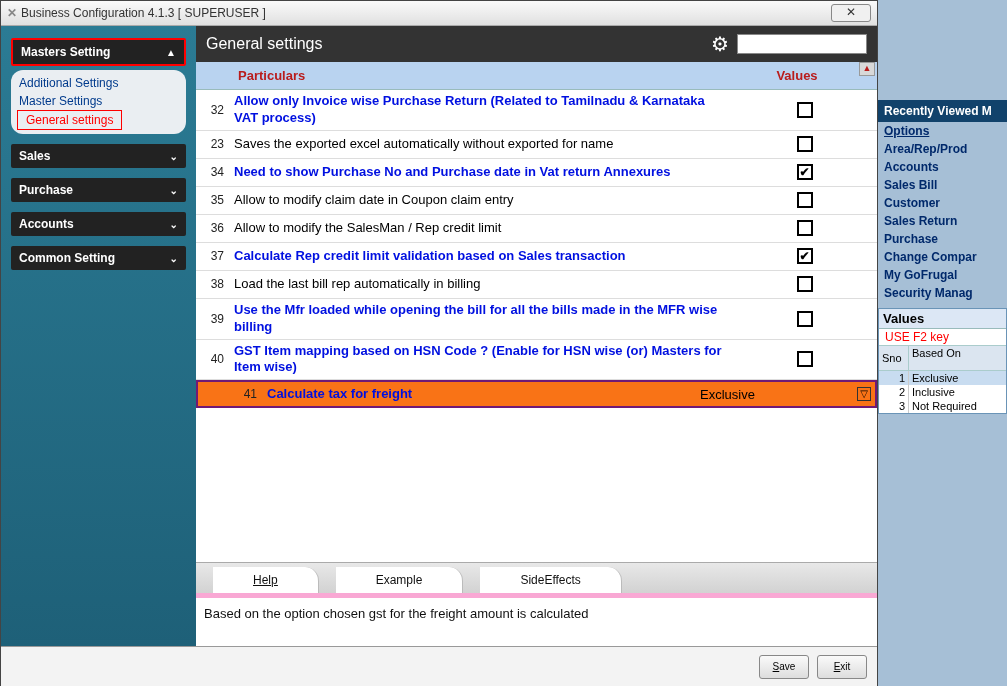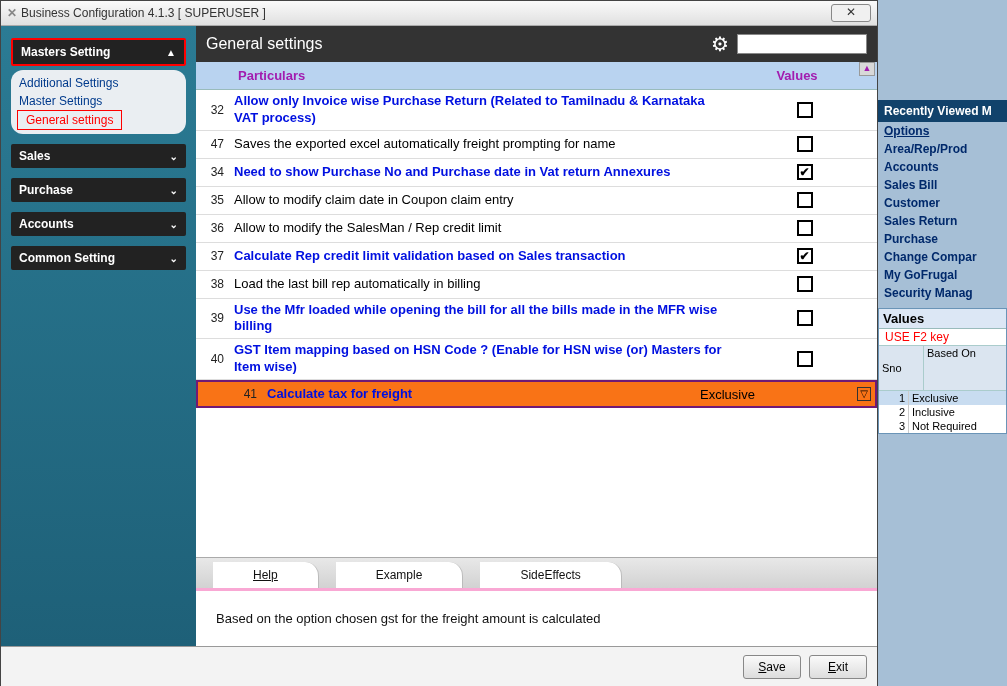--- a/index.html
+++ b/index.html
@@ -14,21 +14,21 @@
   .nav-head.active { border: 2px solid red; }
   .nav-head .chev { font-size: 10px; }
   .sub-panel { background: #eaeef2; padding: 4px 0; margin-bottom: 10px; font-size: 12px; border-radius: 12px; }
   .sub-item { color: #003a8c; padding: 2px 8px; cursor: pointer; }
   .sub-item.highlight { color: red; border: 1px solid red; display: inline-block; margin-left: 6px; }
   .content { flex: 1; background: #fff; display: flex; flex-direction: column; }
   .content-header { background: #333; color: #fff; display: flex; align-items: center; padding: 6px 10px; height: 36px; }
   .content-header h2 { font-size: 16px; font-weight: normal; }
   .content-header .gear { margin-left: auto; font-size: 20px; margin-right: 8px; }
   .content-header input { width: 130px; height: 20px; border: 1px solid #888; padding: 0 4px; font-size: 12px; background: #fff; }
-  .col-head { height: 28px; background: #b9d3f0; display: flex; align-items: center; font-size: 13px; font-weight: bold; color: #a21caf; border-bottom: 1px solid #9bb; position: relative; }
+  .col-head { height: 28px; background: #b9d3f0; display: flex; align-items: center; font-size: 13px; font-weight: bold; color: #b91c1c; border-bottom: 1px solid #9bb; position: relative; }
   .col-head .ph { width: 30px; }
   .col-head .pc { flex: 1; padding-left: 12px; }
   .col-head .vc { width: 160px; text-align: center; }
   .col-head .upbtn { position: absolute; right: 2px; top: 0; width: 16px; height: 14px; background: #d8d8d8; border: 1px solid #999; font-size: 9px; text-align: center; line-height: 10px; }
   .rows { overflow-y: auto; height: 472px; position: relative; }
   .row { display: flex; min-height: 28px; border-bottom: 1px solid #ddd; font-size: 13px; align-items: center; }
   .row .num { width: 34px; text-align: right; padding-right: 6px; color: #222; font-size: 12px; }
   .row .desc { flex: 1; padding: 3px 4px; color: #000; line-height: 1.3; }
   .row .desc.bluebold { color: #0010e0; font-weight: bold; }
   .row .val { width: 145px; display: flex; justify-content: center; align-items: center; }
@@ -37,34 +37,34 @@
   .row.sel { border: 2px solid #701a75; background: #f97316; position: relative; padding-left: 31px; }
   .row.sel .val { justify-content: flex-start; padding-left: 20px; position: relative; }
   .row.sel .val .seltext { color: #000; font-size: 13px; position: absolute; left: -30px; }
   .row.sel .val .drop { margin-left: auto; margin-right: 4px; border: 1px solid #333; width: 14px; height: 14px; font-size: 10px; text-align: center; line-height: 12px; }
   .rows::-webkit-scrollbar { width: 17px; }
   .rows::-webkit-scrollbar-track { background: #e5e5e5; }
   .rows::-webkit-scrollbar-thumb { background: #bdbdbd; border: 1px solid #888; }
   .tabs { display: flex; background: linear-gradient(#e8e8e8,#d2d2d2); border-top: 1px solid #aaa; }
   .tab { padding: 6px 40px; font-size: 12px; color: #111; border-right: 1px solid #bbb; border-top-right-radius: 14px; background: #fff; margin-top: 4px; margin-left: 17px; cursor: pointer; }
   .tab.active { font-weight: normal; text-decoration: underline; }
-  .help-body { flex: 1; padding: 20px; font-size: 13px; color: #111; background: #fff; border-top: 3px solid #f9a8d4; }
+  .help-body { flex: 1; padding: 8px; font-size: 13px; color: #111; background: #fff; border-top: 5px solid #f9a8d4; }
   .footer { height: 40px; display: flex; justify-content: flex-end; align-items: center; padding-right: 10px; border-top: 1px solid #999; background: #f3f3f3; }
-  .footer button { width: 58px; height: 24px; margin-left: 8px; font-size: 12px; border: 1px solid #888; border-radius: 3px; background: linear-gradient(#fafafa,#ddd); cursor: pointer; }
+  .footer button { width: 50px; height: 24px; margin-left: 8px; font-size: 10px; border: 1px solid #888; border-radius: 3px; background: linear-gradient(#fafafa,#ddd); cursor: pointer; }
   .footer button u { text-decoration: underline; }
 
   .rightcol { position: absolute; left: 878px; top: 0; width: 129px; height: 686px; background: #a6bfd6; }
   .rv-head { background: #11426b; color: #fff; font-size: 12px; font-weight: bold; padding: 4px 6px; margin-top: 100px; }
   .rv-item { font-size: 12px; color: #00296b; padding: 2px 6px; font-weight: bold; cursor: pointer; white-space: nowrap; overflow: hidden; }
   .rv-item.first { text-decoration: underline; }
   .values-panel { position: absolute; left: 878px; top: 308px; width: 129px; background: #bed5ea; border: 1px solid #6a94b7; }
   .values-panel .vtitle { font-size: 13px; font-weight: bold; padding: 2px 4px; background: #dce7f5; border-bottom: 1px solid #9bb; }
   .values-panel .f2 { color: red; font-size: 12px; padding: 1px 6px; text-align: left; background: #fff; }
   .values-panel .vhdr { display: flex; font-size: 11px; background: #dbe5f0; border-top: 1px solid #acc; border-bottom: 1px solid #acc; }
-  .values-panel .vhdr .c1 { width: 45px; padding: 16px 3px; border-right: 1px solid #acc; }
+  .values-panel .vhdr .c1 { width: 30px; padding: 6px 3px; border-right: 1px solid #acc; }
   .values-panel .vhdr .c2 { flex: 1; padding: 1px 3px; }
   .values-panel .vrow { display: flex; font-size: 11px; background: #fff; }
   .values-panel .vrow .c1 { width: 30px; padding: 1px 3px; text-align: right; border-right: 1px solid #ccc; }
   .values-panel .vrow .c2 { flex: 1; padding: 1px 3px; }
   .values-panel .vrow.sel { background: #c8dcf0; }
 </style>
 </head>
 <body>
 
 <div class="window">
@@ -121,22 +121,22 @@
       </div>
       <div class="rows" id="rows">
           <div class="row">
             <div class="num">32</div>
             <div class="desc bluebold">Allow only Invoice wise Purchase Return (Related to Tamilnadu &amp; Karnataka VAT process)</div>
             <div class="val">
               <span class="chk"></span>
             </div>
           </div>
           <div class="row">
-            <div class="num">47</div>
-            <div class="desc">Saves the exported excel automatically freight prompting for name</div>
+            <div class="num">23</div>
+            <div class="desc">Saves the exported excel automatically without exported for name</div>
             <div class="val">
               <span class="chk"></span>
             </div>
           </div>
           <div class="row">
             <div class="num">34</div>
             <div class="desc bluebold">Need to show Purchase No and Purchase date in Vat return Annexures</div>
             <div class="val">
               <span class="chk checked"></span>
             </div>

